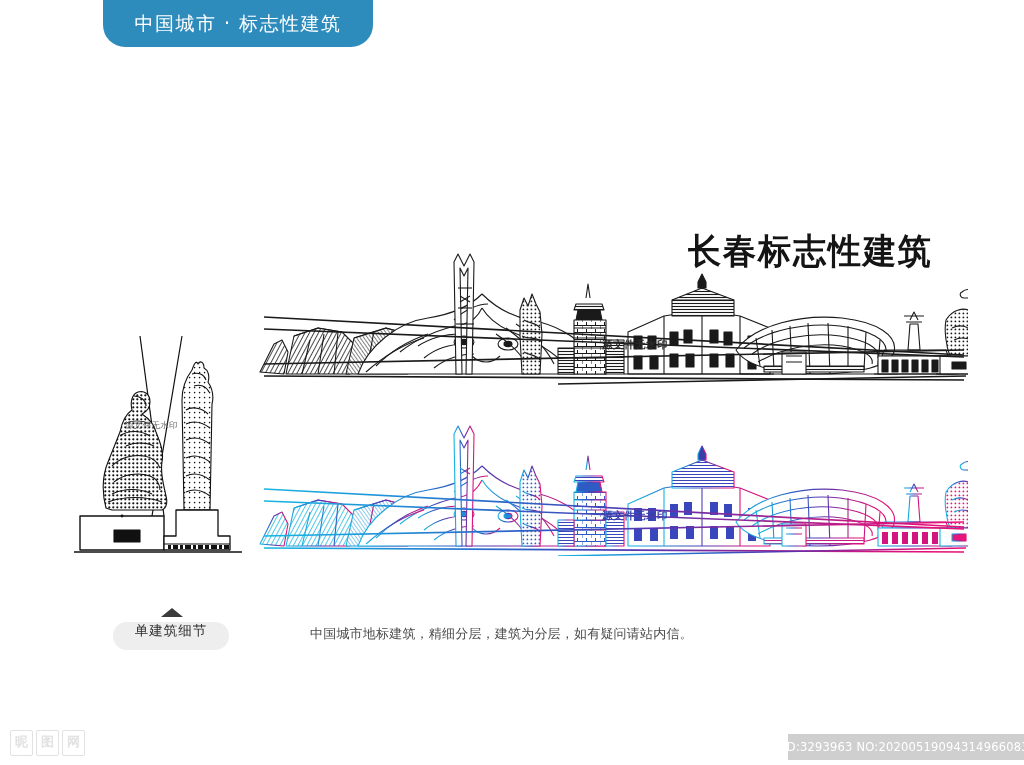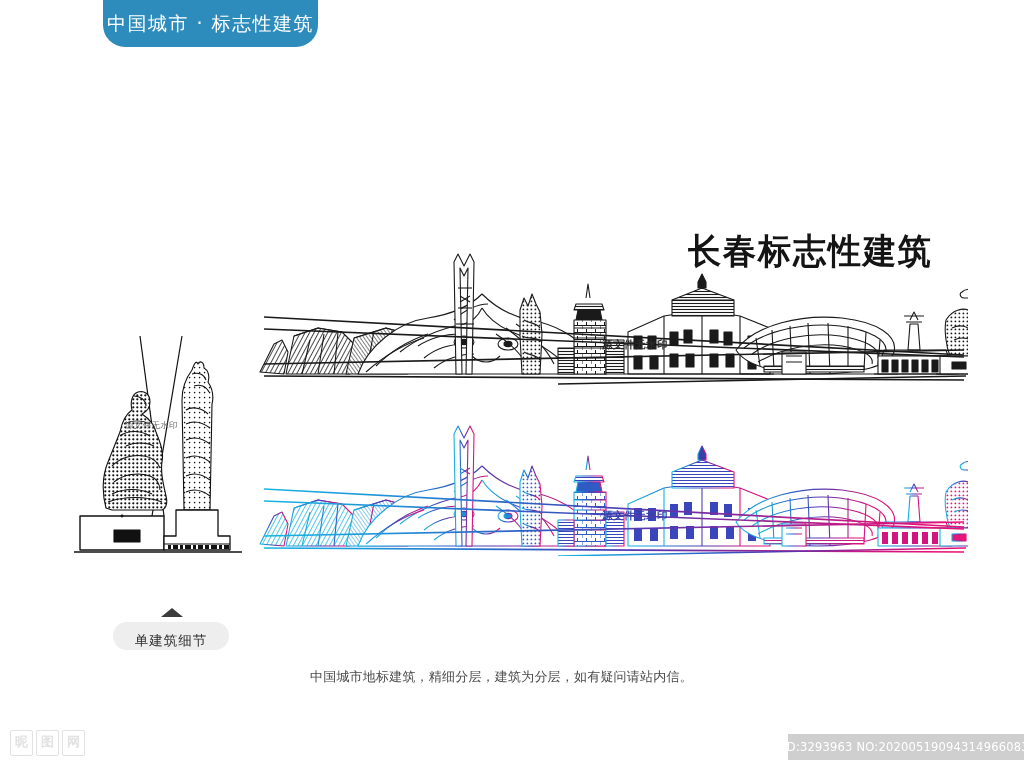--- a/index.html
+++ b/index.html
@@ -14,21 +14,21 @@
     overflow: hidden;
     font-family: "DejaVu Sans", "Liberation Sans", sans-serif;
     -webkit-font-smoothing: antialiased;
   }
 
   
   .header-banner {
     position: absolute;
     left: 103px;
     top: 0;
-    width: 215px;
+    width: 270px;
     height: 47px;
     background: #2e8cbd;
     border-radius: 0 0 22px 22px;
     display: flex;
     align-items: center;
     justify-content: center;
   }
   .header-banner-title {
     color: #ffffff;
     font-size: 19px;
@@ -108,40 +108,39 @@
   }
   .detail-pill {
     position: absolute;
     left: 113px;
     top: 622px;
     width: 116px;
     height: 28px;
     background: #eeeeee;
     border-radius: 14px;
     display: flex;
-    align-items: flex-end;
+    align-items: flex-start;
     justify-content: center;
   }
   .detail-pill-label {
     font-size: 13.5px;
     color: #2d2d2d;
     letter-spacing: 1px;
     white-space: nowrap;
   }
 
   
   .caption {
     position: absolute;
     left: 310px;
     top: 625px;
     font-size: 13px;
     color: #4a4a4a;
     letter-spacing: 0.2px;
     white-space: nowrap;
-    margin-top: 43px;
   }
 
   
   .site-watermark {
     position: absolute;
     left: 10px;
     top: 730px;
     display: flex;
     align-items: center;
     gap: 5px;

